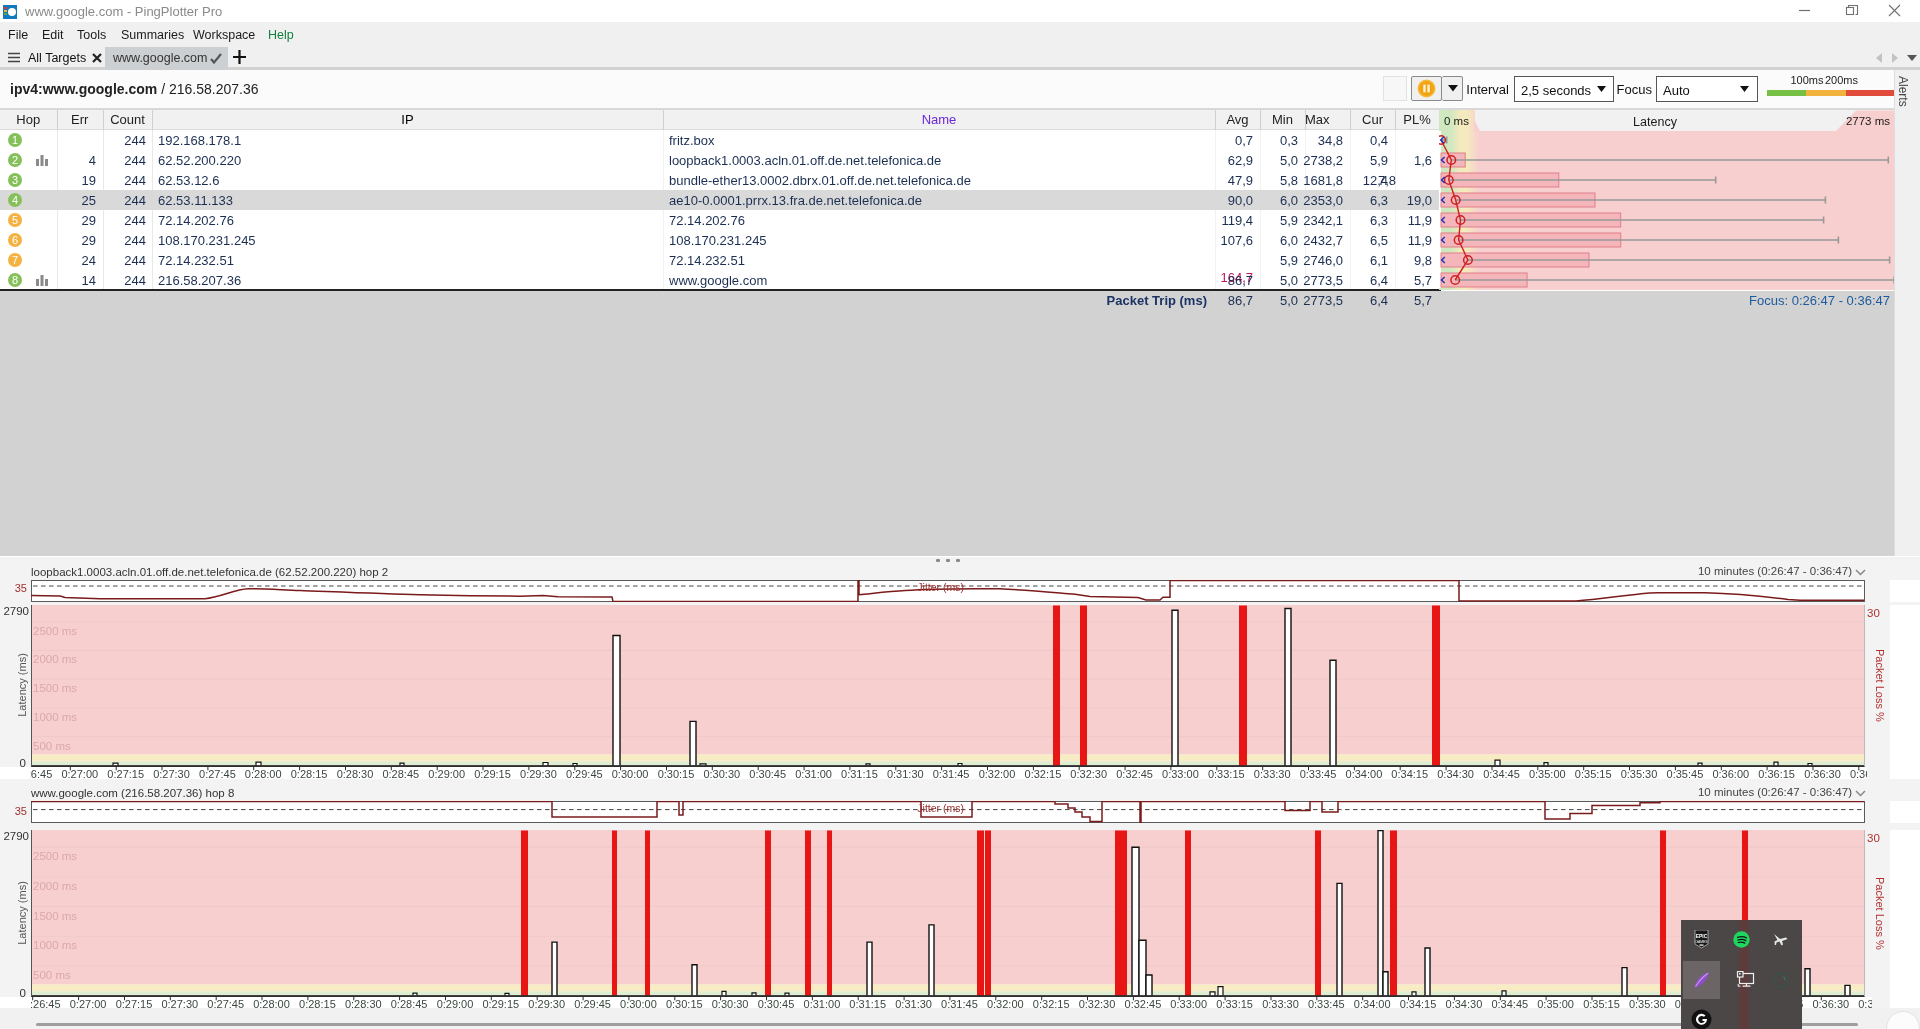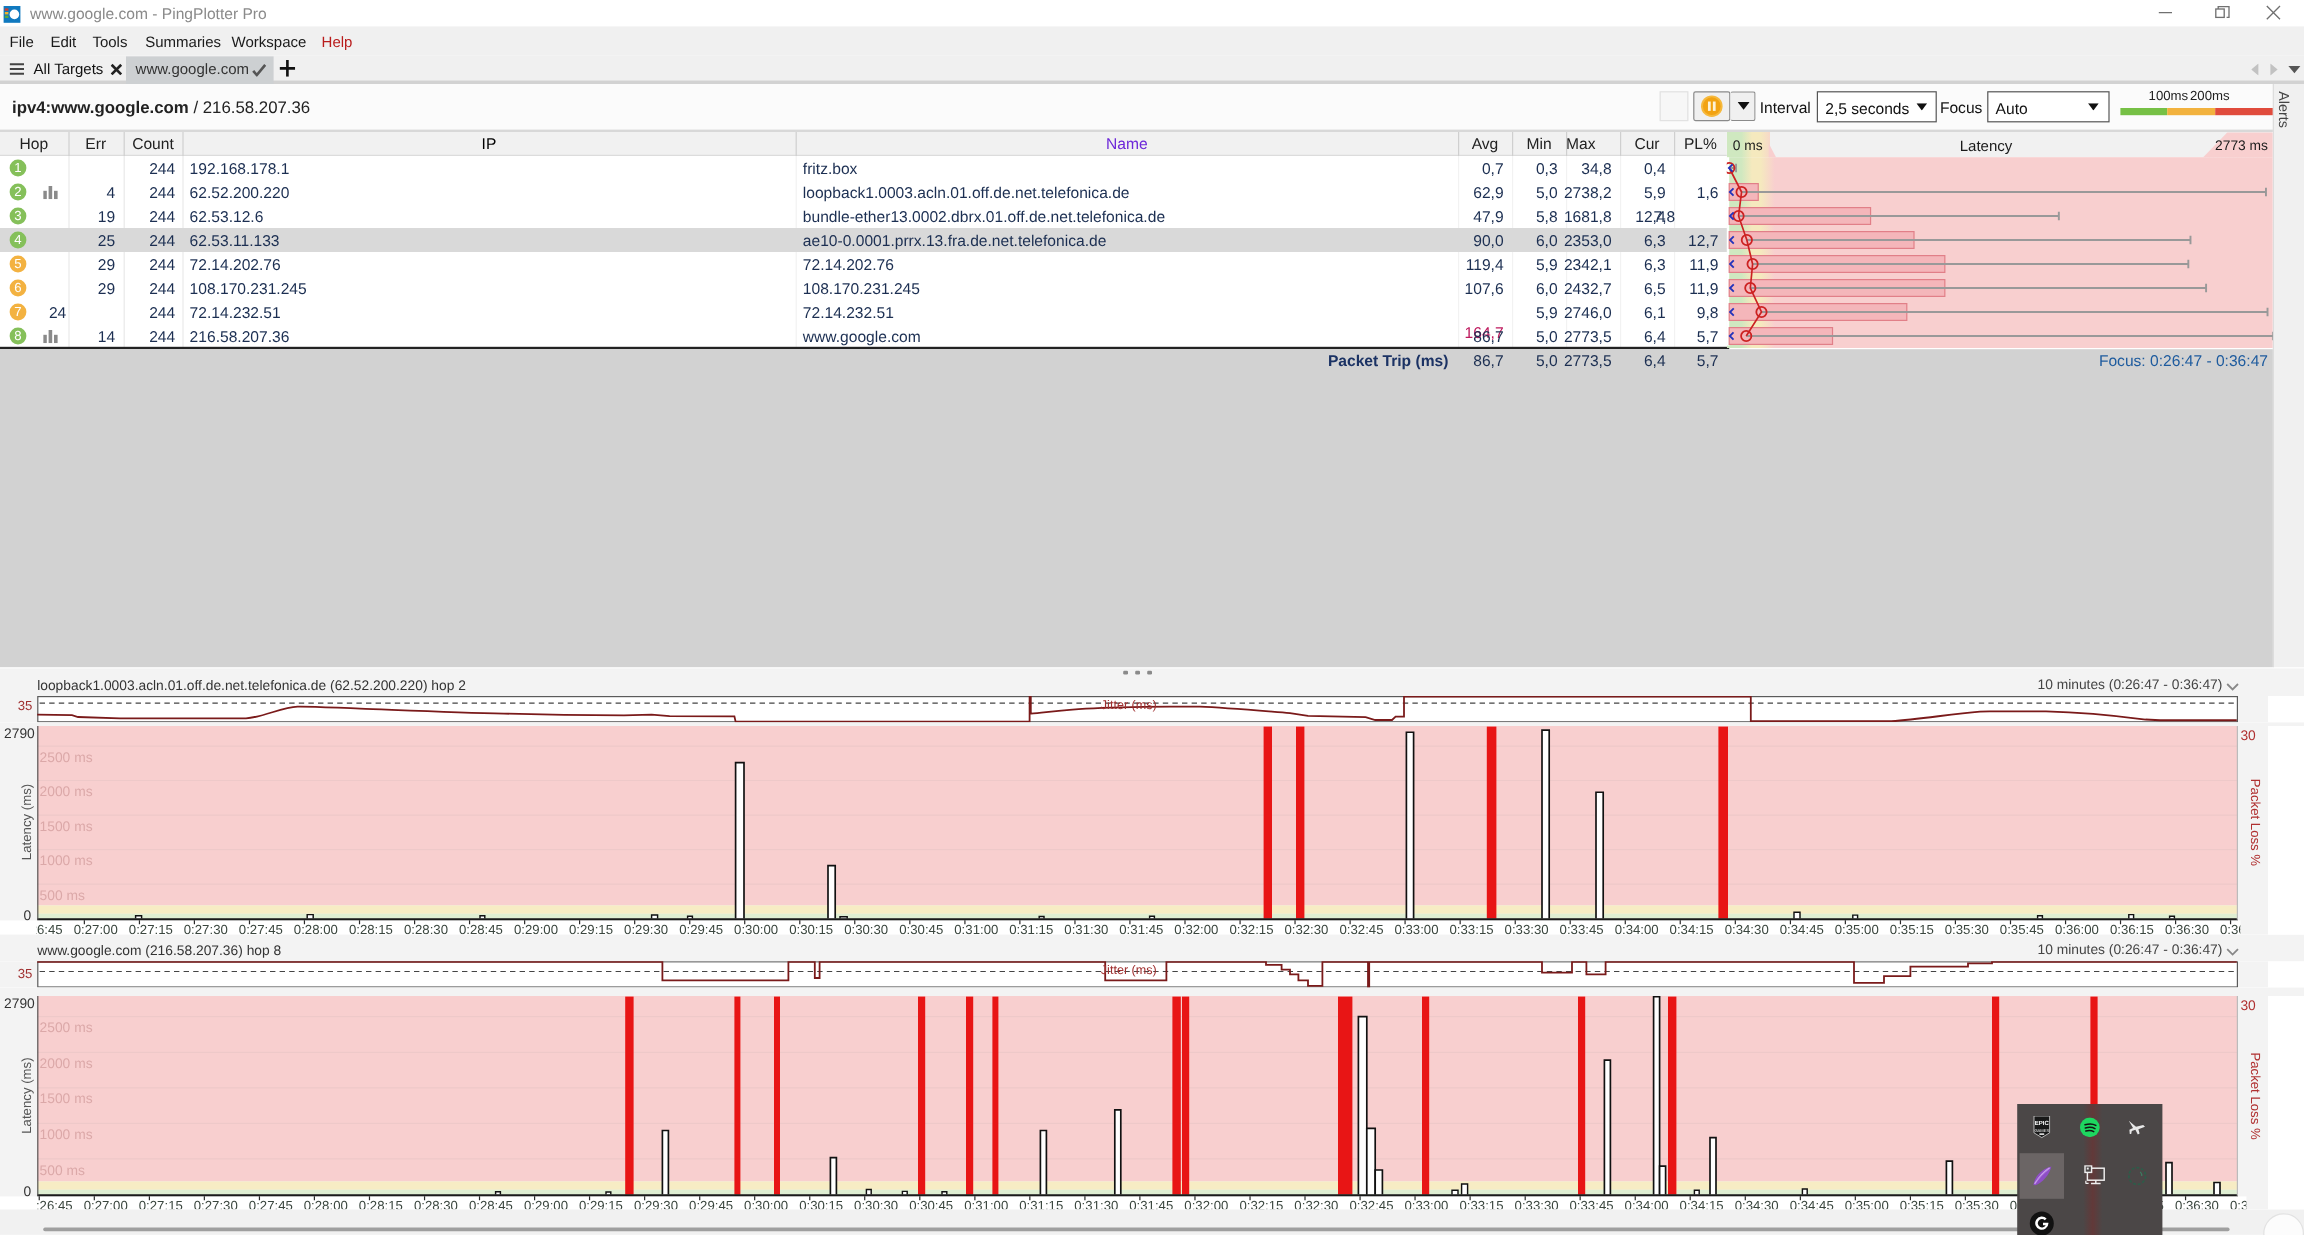--- a/index.html
+++ b/index.html
@@ -21,21 +21,21 @@
     <rect x="66.5" y="7.5" width="7" height="7" fill="none" stroke="#707070" stroke-width="1.1"></rect>
     <path d="M68.5 7.5 v-2 h9 v9 h-2" fill="none" stroke="#707070" stroke-width="1.1"></path>
     <path d="M109 5 l11 11 M120 5 l-11 11" stroke="#707070" stroke-width="1.1"></path>
   </svg>
 <div class="a" style="left:0;top:22px;width:1920px;height:24px;background:#f0f0f0"></div>
 <div class="a" style="left:8px;top:28px;font-size:12.5px;color:#1a1a1a">File</div>
 <div class="a" style="left:42px;top:28px;font-size:12.5px;color:#1a1a1a">Edit</div>
 <div class="a" style="left:77px;top:28px;font-size:12.5px;color:#1a1a1a">Tools</div>
 <div class="a" style="left:121px;top:28px;font-size:12.5px;color:#1a1a1a">Summaries</div>
 <div class="a" style="left:193px;top:28px;font-size:12.5px;color:#1a1a1a">Workspace</div>
-<div class="a" style="left:268px;top:28px;font-size:12.5px;color:#b91c1c">Help</div>
+<div class="a" style="left:268px;top:28px;font-size:12.5px;color:#15803d">Help</div>
 <div class="a" style="left:0;top:46px;width:1920px;height:21px;background:#f0f0f0"></div>
 <div class="a" style="left:0;top:67px;width:1920px;height:3px;background:#d2d2d2"></div>
 <svg class="a" style="left:8px;top:52px" width="12" height="11">
     <path d="M0 1.5h12M0 5.5h12M0 9.5h12" stroke="#444" stroke-width="1.6"></path>
   </svg>
 <div class="a" style="left:28px;top:51px;font-size:12.5px;color:#111">All Targets</div>
 <svg class="a" style="left:92px;top:53px" width="10" height="10">
     <path d="M1 1 L9 9 M9 1 L1 9" stroke="#222" stroke-width="2.2"></path>
   </svg>
 <div class="a" style="left:105px;top:47px;width:123px;height:23px;background:#cdd0d2"></div>
@@ -152,21 +152,21 @@
 <div class="a" style="left:1342px;top:173px;width:90px;text-align:center;font-size:13px;color:#1c2f52">7,8</div>
 <div class="a" style="left:8px;top:193px;width:14px;height:14px;border-radius:50%;background:#85c05a;color:#fff;font-size:11px;text-align:center;line-height:14px">4</div>
 <div class="a" style="left:0;top:193px;width:96px;text-align:right;font-size:13px;color:#1c2f52">25</div>
 <div class="a" style="left:0;top:193px;width:146px;text-align:right;font-size:13px;color:#1c2f52">244</div>
 <div class="a" style="left:158px;top:193px;font-size:13px;color:#1c2f52">62.53.11.133</div>
 <div class="a" style="left:669px;top:193px;font-size:13px;color:#1c2f52">ae10-0.0001.prrx.13.fra.de.net.telefonica.de</div>
 <div class="a" style="left:1163px;top:193px;width:90px;text-align:right;font-size:13px;color:#1c2f52">90,0</div>
 <div class="a" style="left:1208px;top:193px;width:90px;text-align:right;font-size:13px;color:#1c2f52">6,0</div>
 <div class="a" style="left:1253px;top:193px;width:90px;text-align:right;font-size:13px;color:#1c2f52">2353,0</div>
 <div class="a" style="left:1298px;top:193px;width:90px;text-align:right;font-size:13px;color:#1c2f52">6,3</div>
-<div class="a" style="left:1342px;top:193px;width:90px;text-align:right;font-size:13px;color:#1c2f52">12,7</div>
+<div class="a" style="left:1342px;top:193px;width:90px;text-align:right;font-size:13px;color:#1c2f52">19,0</div>
 <div class="a" style="left:8px;top:213px;width:14px;height:14px;border-radius:50%;background:#f3b241;color:#fff;font-size:11px;text-align:center;line-height:14px">5</div>
 <div class="a" style="left:0;top:213px;width:96px;text-align:right;font-size:13px;color:#1c2f52">29</div>
 <div class="a" style="left:0;top:213px;width:146px;text-align:right;font-size:13px;color:#1c2f52">244</div>
 <div class="a" style="left:158px;top:213px;font-size:13px;color:#1c2f52">72.14.202.76</div>
 <div class="a" style="left:669px;top:213px;font-size:13px;color:#1c2f52">72.14.202.76</div>
 <div class="a" style="left:1163px;top:213px;width:90px;text-align:right;font-size:13px;color:#1c2f52">119,4</div>
 <div class="a" style="left:1208px;top:213px;width:90px;text-align:right;font-size:13px;color:#1c2f52">5,9</div>
 <div class="a" style="left:1253px;top:213px;width:90px;text-align:right;font-size:13px;color:#1c2f52">2342,1</div>
 <div class="a" style="left:1298px;top:213px;width:90px;text-align:right;font-size:13px;color:#1c2f52">6,3</div>
 <div class="a" style="left:1342px;top:213px;width:90px;text-align:right;font-size:13px;color:#1c2f52">11,9</div>
@@ -174,21 +174,21 @@
 <div class="a" style="left:0;top:233px;width:96px;text-align:right;font-size:13px;color:#1c2f52">29</div>
 <div class="a" style="left:0;top:233px;width:146px;text-align:right;font-size:13px;color:#1c2f52">244</div>
 <div class="a" style="left:158px;top:233px;font-size:13px;color:#1c2f52">108.170.231.245</div>
 <div class="a" style="left:669px;top:233px;font-size:13px;color:#1c2f52">108.170.231.245</div>
 <div class="a" style="left:1163px;top:233px;width:90px;text-align:right;font-size:13px;color:#1c2f52">107,6</div>
 <div class="a" style="left:1208px;top:233px;width:90px;text-align:right;font-size:13px;color:#1c2f52">6,0</div>
 <div class="a" style="left:1253px;top:233px;width:90px;text-align:right;font-size:13px;color:#1c2f52">2432,7</div>
 <div class="a" style="left:1298px;top:233px;width:90px;text-align:right;font-size:13px;color:#1c2f52">6,5</div>
 <div class="a" style="left:1342px;top:233px;width:90px;text-align:right;font-size:13px;color:#1c2f52">11,9</div>
 <div class="a" style="left:8px;top:253px;width:14px;height:14px;border-radius:50%;background:#f3b241;color:#fff;font-size:11px;text-align:center;line-height:14px">7</div>
-<div class="a" style="left:0;top:253px;width:96px;text-align:center;font-size:13px;color:#1c2f52">24</div>
+<div class="a" style="left:0;top:253px;width:96px;text-align:right;font-size:13px;color:#1c2f52">24</div>
 <div class="a" style="left:0;top:253px;width:146px;text-align:right;font-size:13px;color:#1c2f52">244</div>
 <div class="a" style="left:158px;top:253px;font-size:13px;color:#1c2f52">72.14.232.51</div>
 <div class="a" style="left:669px;top:253px;font-size:13px;color:#1c2f52">72.14.232.51</div>
 <div class="a" style="left:1163px;top:270px;width:90px;text-align:right;font-size:13px;color:#be185d">164,7</div>
 <div class="a" style="left:1208px;top:253px;width:90px;text-align:right;font-size:13px;color:#1c2f52">5,9</div>
 <div class="a" style="left:1253px;top:253px;width:90px;text-align:right;font-size:13px;color:#1c2f52">2746,0</div>
 <div class="a" style="left:1298px;top:253px;width:90px;text-align:right;font-size:13px;color:#1c2f52">6,1</div>
 <div class="a" style="left:1342px;top:253px;width:90px;text-align:right;font-size:13px;color:#1c2f52">9,8</div>
 <div class="a" style="left:8px;top:273px;width:14px;height:14px;border-radius:50%;background:#85c05a;color:#fff;font-size:11px;text-align:center;line-height:14px">8</div>
 <svg class="a" style="left:36px;top:275px" width="13" height="11">

